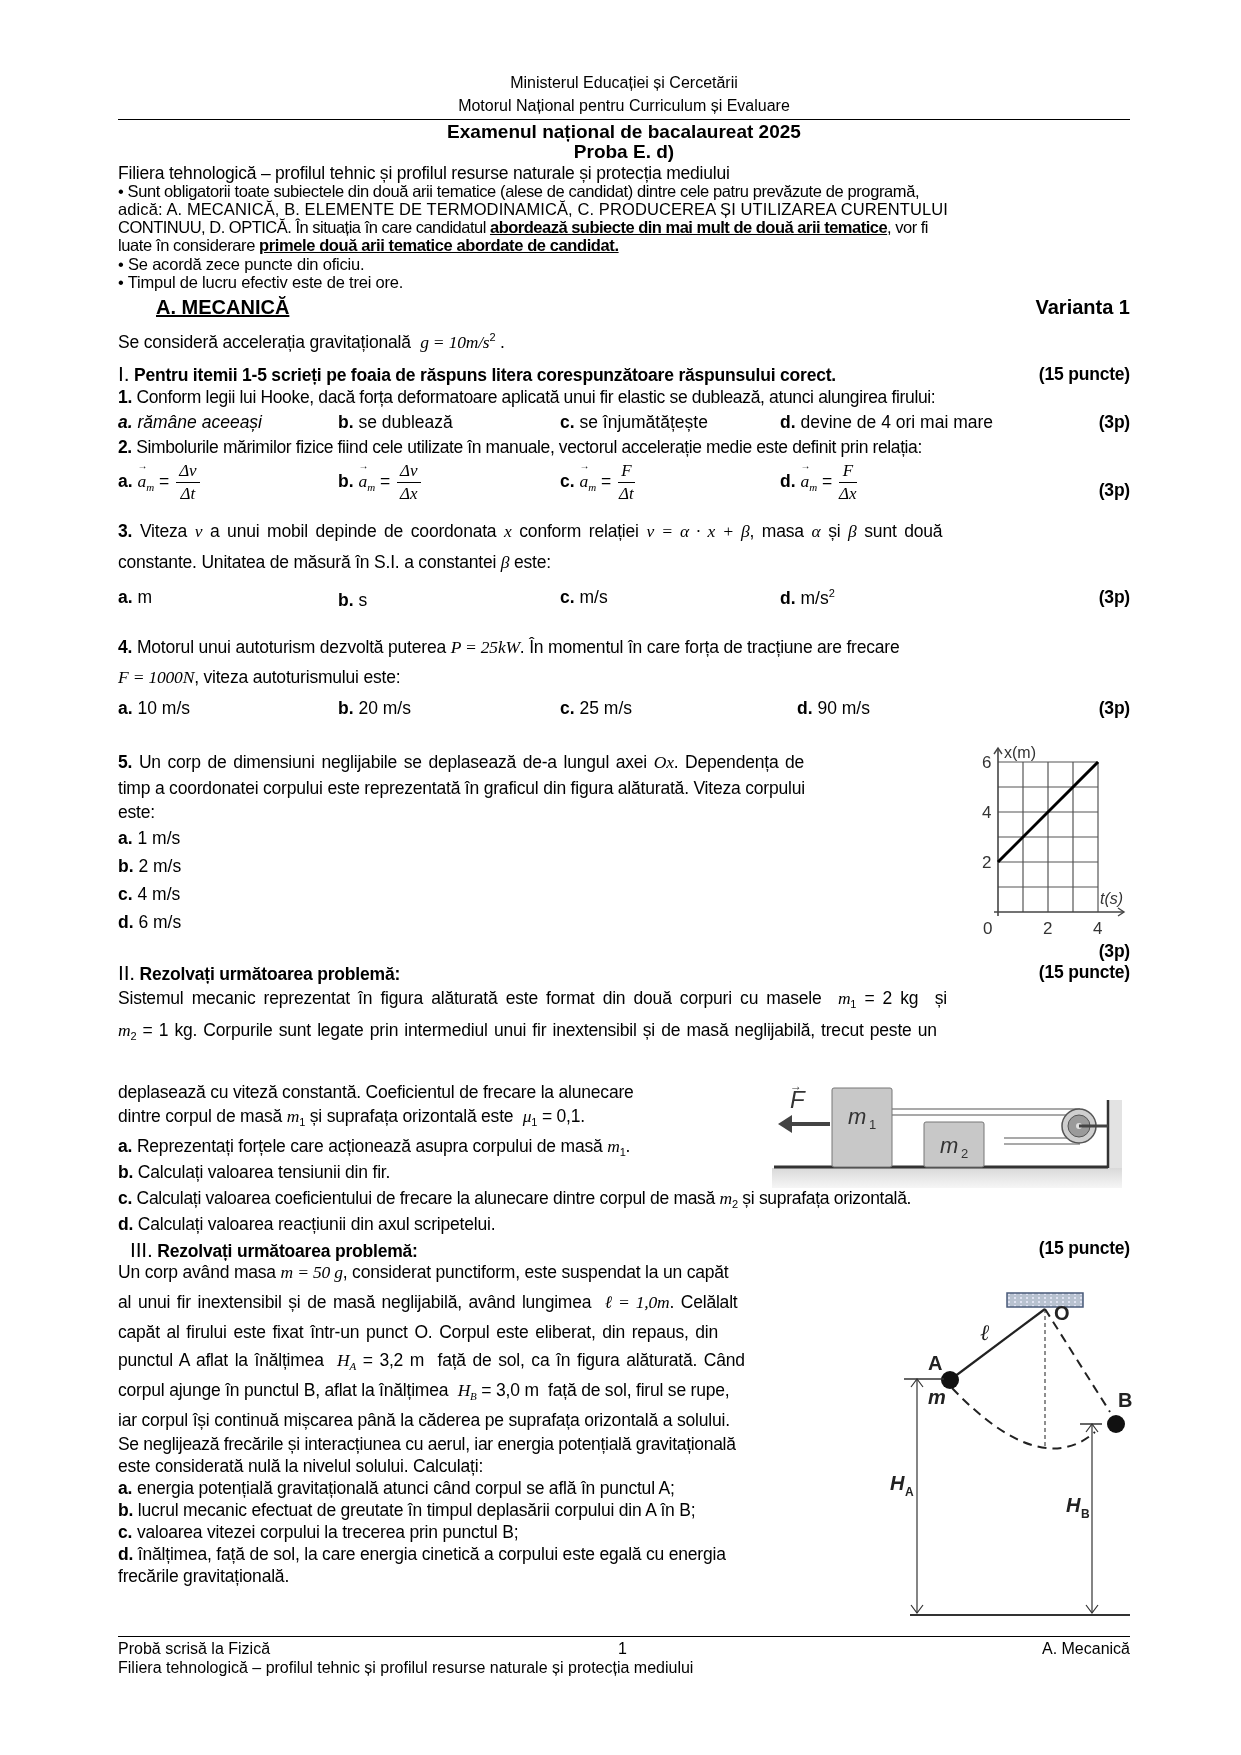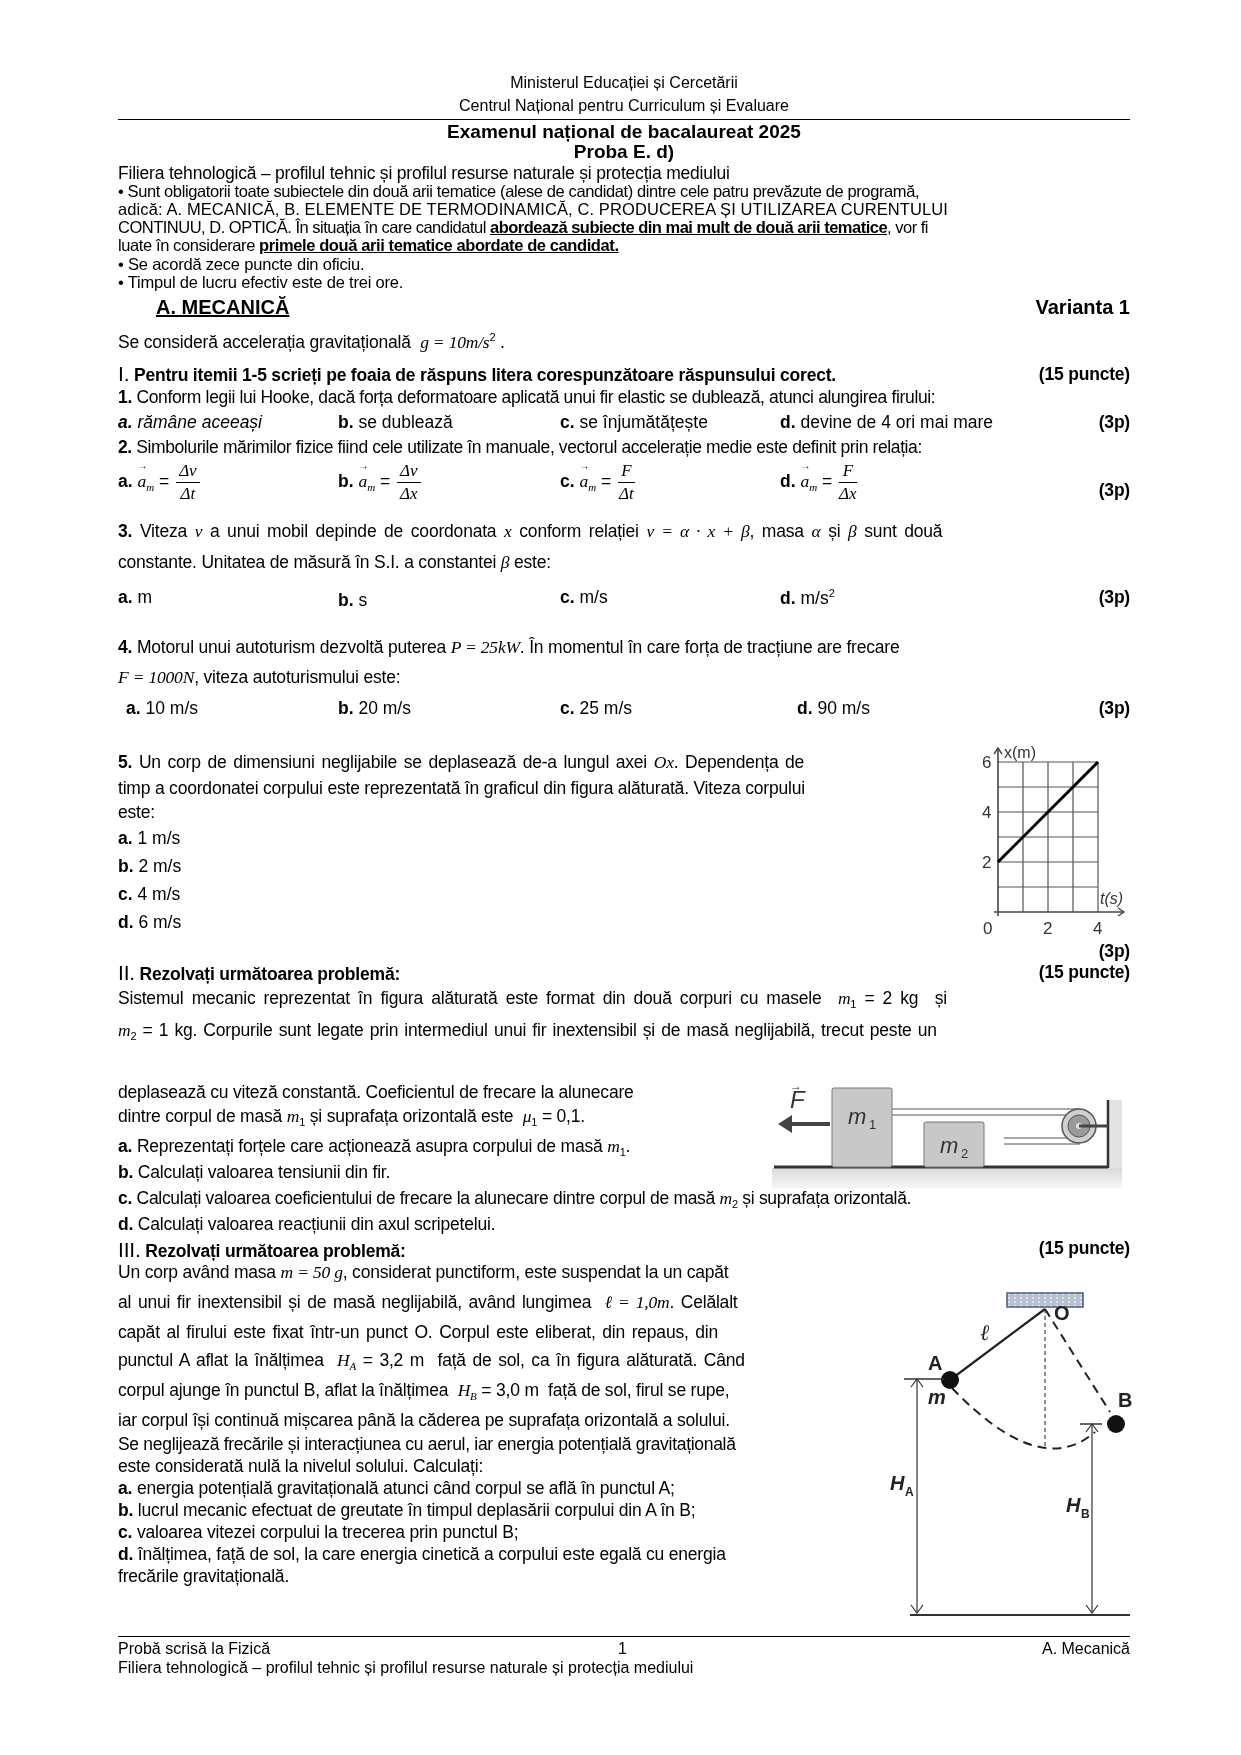--- a/index.html
+++ b/index.html
@@ -22,21 +22,21 @@
   .vec { position: relative; display: inline-block; }
   .vec::before { content: "\2192"; position: absolute; top: -11px; left: 0; font-size: 10px; font-style: normal; }
   .opt { position: absolute; font-size: 17.5px; }
 </style>
 </head>
 <body>
 
 <div class="page">
 
   <div class="abs hdr" style="top:74px;">Ministerul Educației și Cercetării</div>
-  <div class="abs hdr" style="top:97px;">Centrul Național pentru Curriculum și Evaluare</div>
+  <div class="abs hdr" style="top:97px;">Motorul Național pentru Curriculum și Evaluare</div>
   <div class="rule" style="top:119px;"></div>
   <div class="abs hdr b" style="top:121px; font-size:19px;">Examenul național de bacalaureat 2025</div>
   <div class="abs hdr b" style="top:141px; font-size:19px;">Proba E. d)</div>
   <div class="abs t" style="top:163px; left:0;">Filiera tehnologică – profilul tehnic și profilul resurse naturale și protecția mediului</div>
 
   <div class="abs t" style="top:182px; left:0; font-size:16.5px; letter-spacing:-0.4px;">• Sunt obligatorii toate subiectele din două arii tematice (alese de candidat) dintre cele patru prevăzute de programă,</div>
   <div class="abs t" style="top:200px; left:0; font-size:16.5px; letter-spacing:0.1px;">adică: A. MECANICĂ, B. ELEMENTE DE TERMODINAMICĂ, C. PRODUCEREA ȘI UTILIZAREA CURENTULUI</div>
   <div class="abs t" style="top:218px; left:0; font-size:16.5px; letter-spacing:-0.5px;">
     <span>CONTINUU, D. OPTICĂ. În situația în care candidatul </span><span class="b u">abordează subiecte din mai mult de două arii tematice</span><span>, vor fi</span>
   </div>
@@ -119,21 +119,21 @@
   <div class="abs t b right" style="top:587px;">(3p)</div>
 
   <div class="abs t" style="top:637px; left:0;">
     <span class="b">4.</span>
     <span>Motorul unui autoturism dezvoltă puterea</span>
     <span class="i">P = 25kW</span><span>. În momentul în care forța de tracțiune are frecare</span>
   </div>
   <div class="abs t" style="top:667px; left:0;">
     <span class="i">F = 1000N</span><span>, viteza autoturismului este:</span>
   </div>
-  <div class="opt" style="top:698px; left:8px;"><span class="b">a.</span> <span>10 m/s</span></div>
+  <div class="opt" style="top:698px; left:0;"><span class="b">a.</span> <span>10 m/s</span></div>
   <div class="opt" style="top:698px; left:220px;"><span class="b">b.</span> <span>20 m/s</span></div>
   <div class="opt" style="top:698px; left:442px;"><span class="b">c.</span> <span>25 m/s</span></div>
   <div class="opt" style="top:698px; left:662px;margin-left:17px;"><span class="b">d.</span> <span>90 m/s</span></div>
   <div class="abs t b right" style="top:698px;">(3p)</div>
 
   <div class="abs t" style="top:752px; left:0; word-spacing:2px;">
     <span class="b">5.</span>
     <span>Un corp de dimensiuni neglijabile se deplasează de-a lungul axei</span>
     <span class="i">Ox</span><span>. Dependența de</span>
   </div>
@@ -244,21 +244,21 @@
     <polygon points="6,46 20,37 20,55" fill="#444"></polygon>
     <text x="18" y="30" font-family="Liberation Sans, sans-serif" font-style="italic" font-size="24" fill="#333">F</text>
     <text x="18" y="12" font-family="Liberation Sans, sans-serif" font-size="12" fill="#333">→</text>
     <text x="76" y="46" font-family="Liberation Sans, sans-serif" font-style="italic" font-size="22" fill="#333">m</text>
     <text x="97" y="51" font-family="Liberation Sans, sans-serif" font-size="13" fill="#333">1</text>
     <text x="168" y="75" font-family="Liberation Sans, sans-serif" font-style="italic" font-size="22" fill="#333">m</text>
     <text x="189" y="80" font-family="Liberation Sans, sans-serif" font-size="13" fill="#333">2</text>
   </svg>
 
   <div class="abs t b" style="top:1238px; left:0;">
-    <span style="font-size:21px; font-weight:normal;">III.</span>
+    <span style="font-size:21px; font-weight:normal;margin-left:12px;">III.</span>
     <span>Rezolvați următoarea problemă:</span>
   </div>
   <div class="abs t b right" style="top:1238px;">(15 puncte)</div>
 
   <div class="abs t" style="top:1262px; left:0;">
     <span>Un corp având masa</span>
     <span class="i">m = 50 g</span><span>, considerat punctiform, este suspendat la un capăt</span>
   </div>
   <div class="abs t" style="top:1292px; left:0; word-spacing:2px;">
     <span>al unui fir inextensibil și de masă neglijabilă, având lungimea</span>

